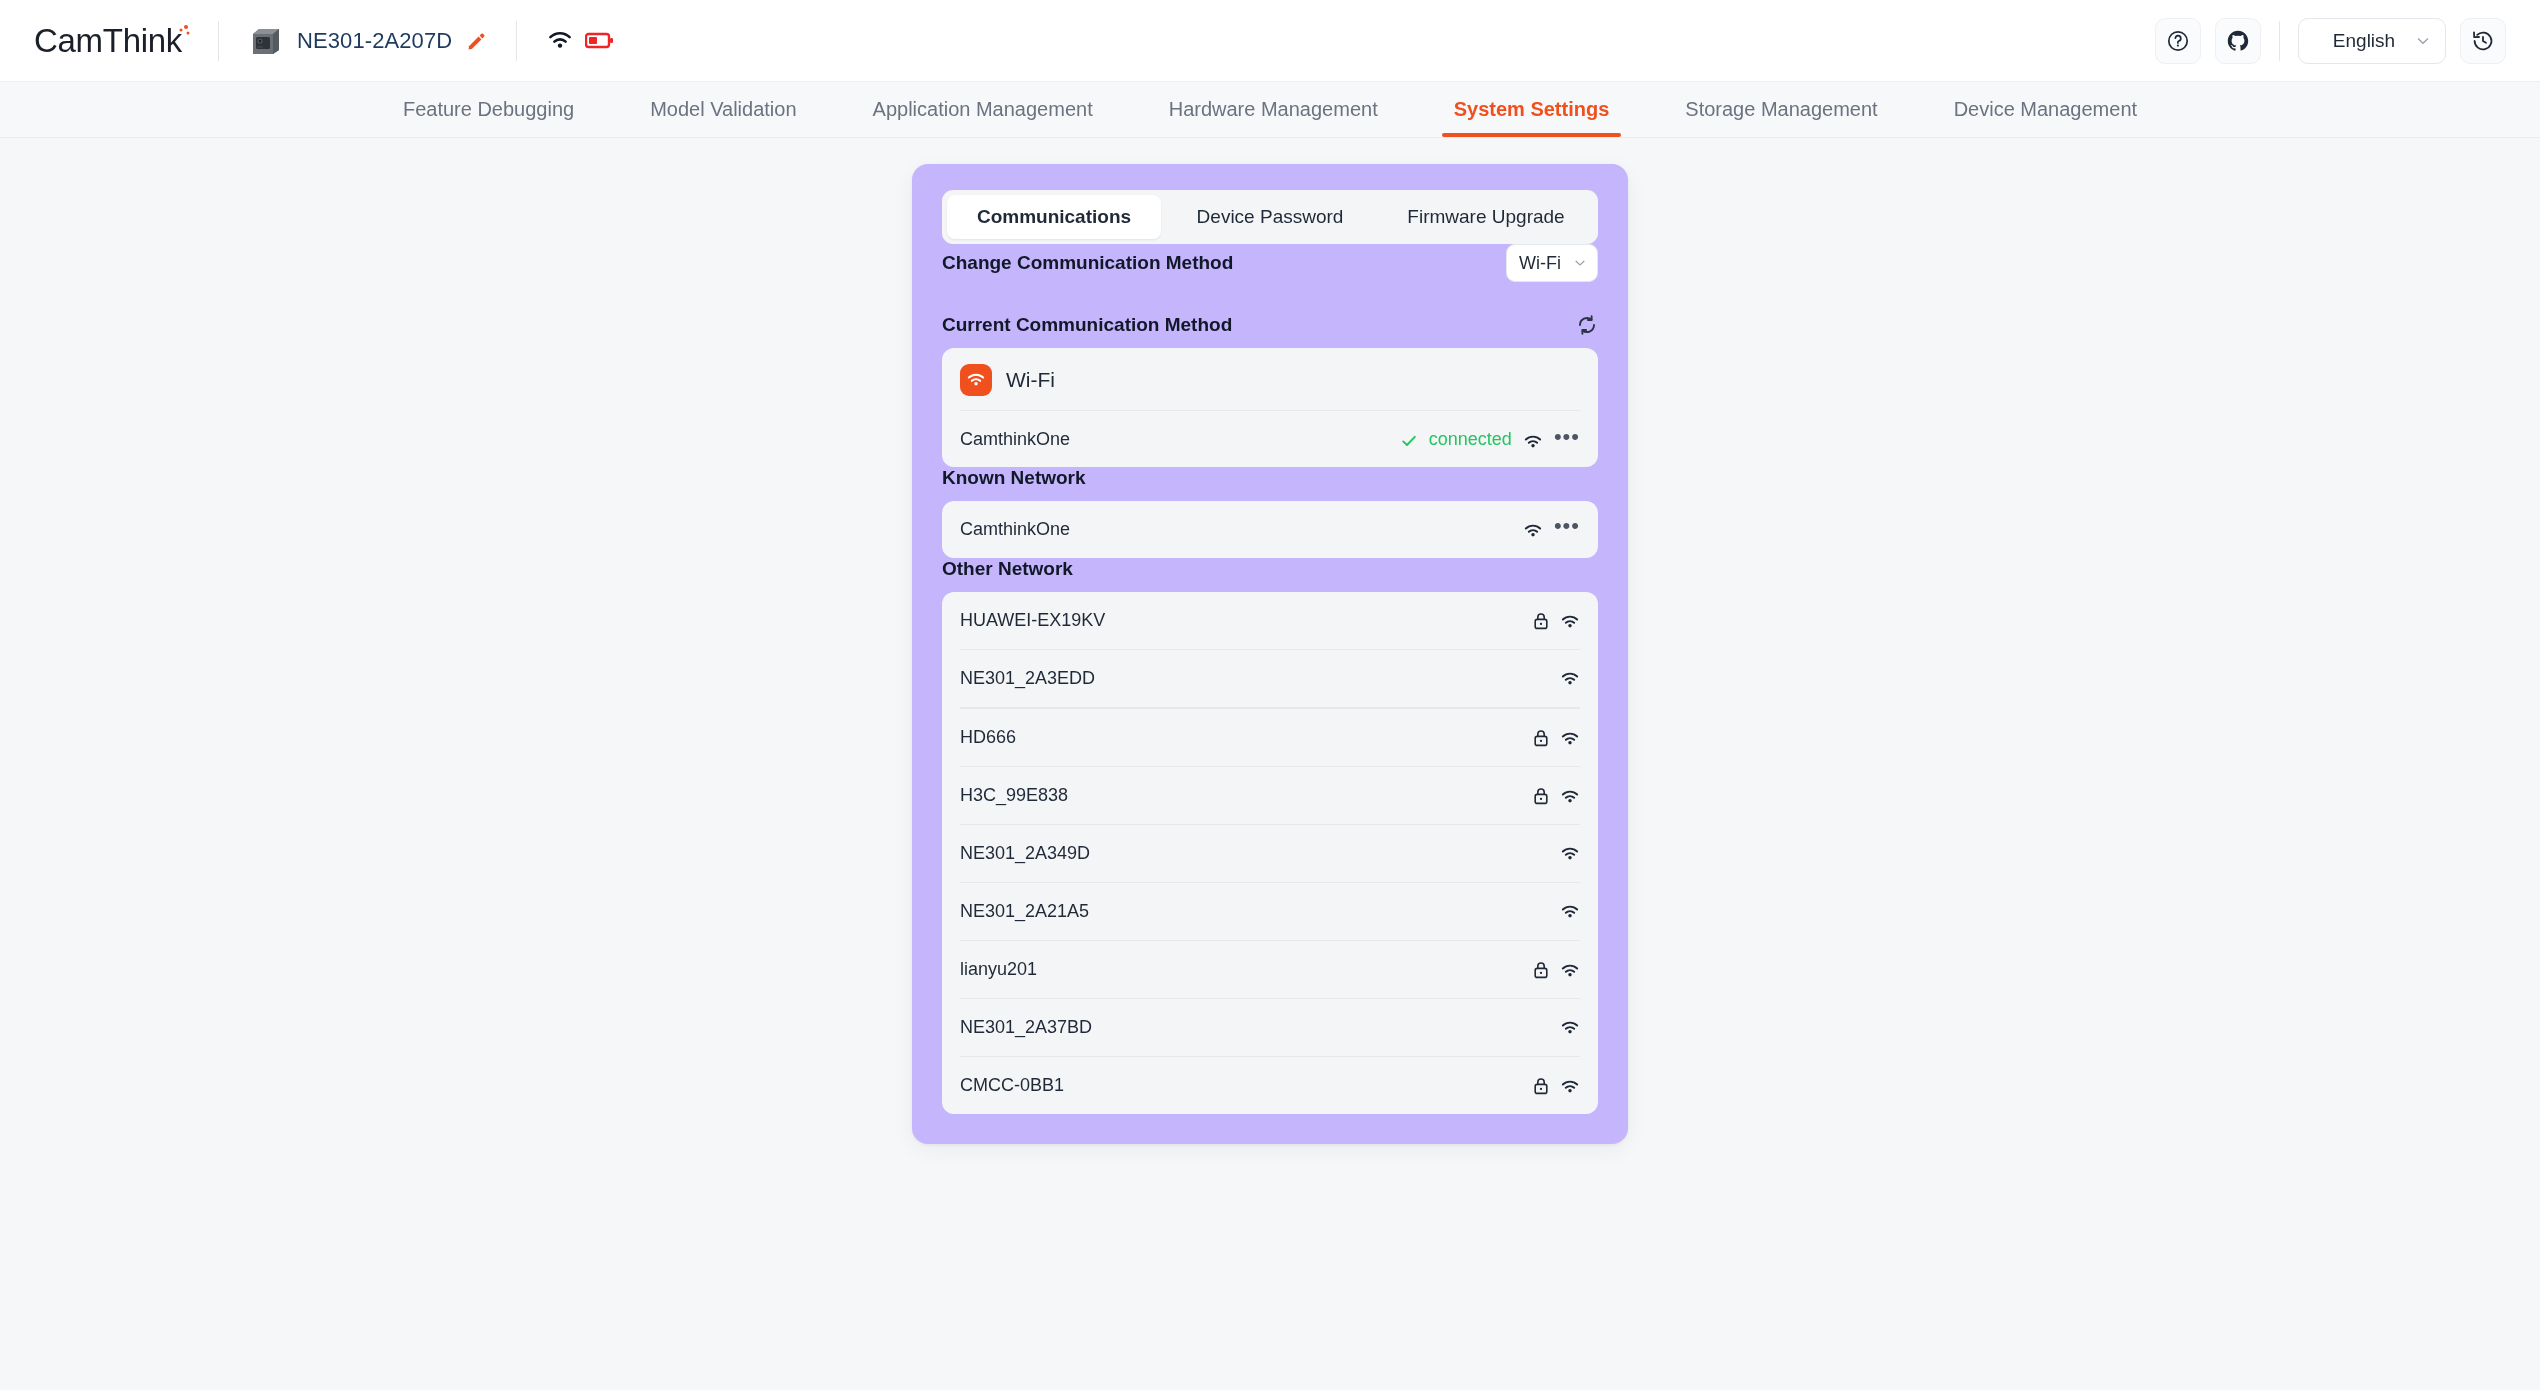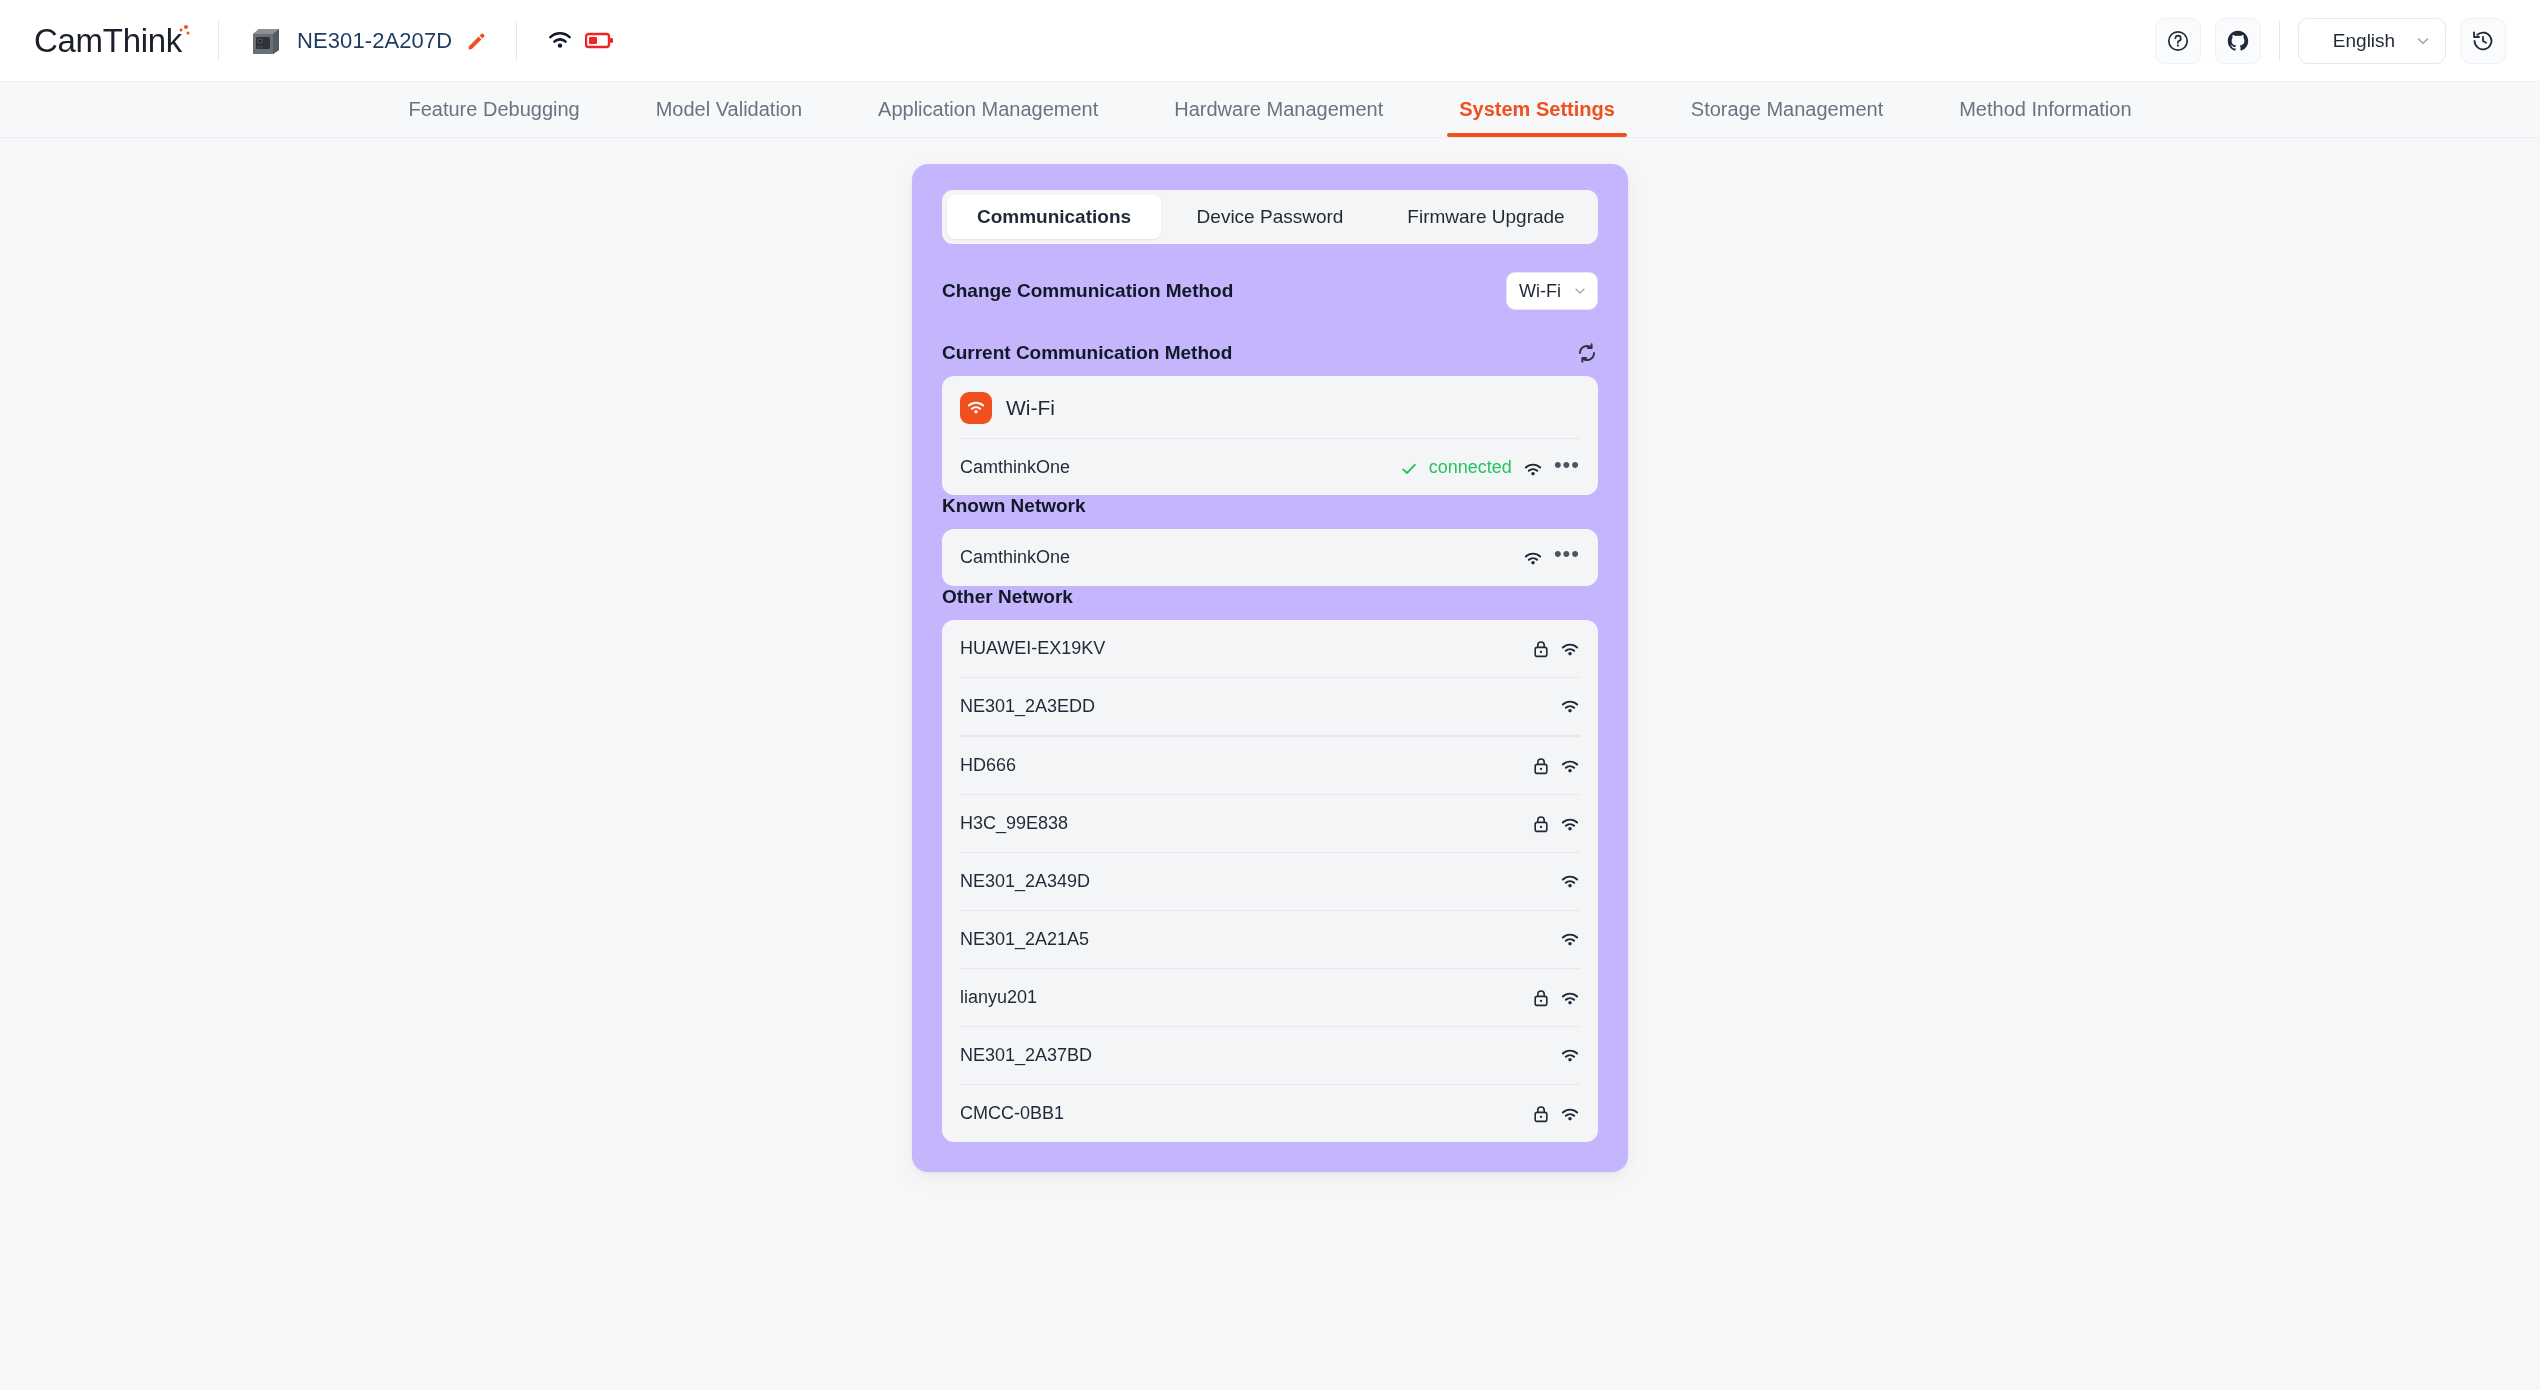--- a/index.html
+++ b/index.html
@@ -123,21 +123,20 @@
     white-space: nowrap;
   }
   .seg-item.active {
     background: #ffffff;
     box-shadow: 0 1px 2px rgba(16,24,40,.08);
     font-weight: bold;
   }
 
   .row-head {
     display: flex; align-items: center; justify-content: space-between;
-    margin-top: 28px;
     min-height: 36px;
   }
   .sec-title { font-size: 19px; font-weight: bold; color: #111827; }
 
   .mini-select {
     width: 92px; height: 38px;
     border: 1px solid #e4e7eb;
     border-radius: 9px;
     background: #fff;
     display: flex; align-items: center; justify-content: space-between;
@@ -285,21 +284,21 @@
   <div class="nav-item">
     <span>Hardware Management</span>
   </div>
   <div class="nav-item active">
     <span>System Settings</span>
   </div>
   <div class="nav-item">
     <span>Storage Management</span>
   </div>
   <div class="nav-item">
-    <span>Method Information</span>
+    <span>Device Management</span>
   </div>
 </div>
 
 <div class="stage">
   <div class="card">
 
     <div class="segmented">
       <div class="seg-item active">
         <span>Communications</span>
       </div>

